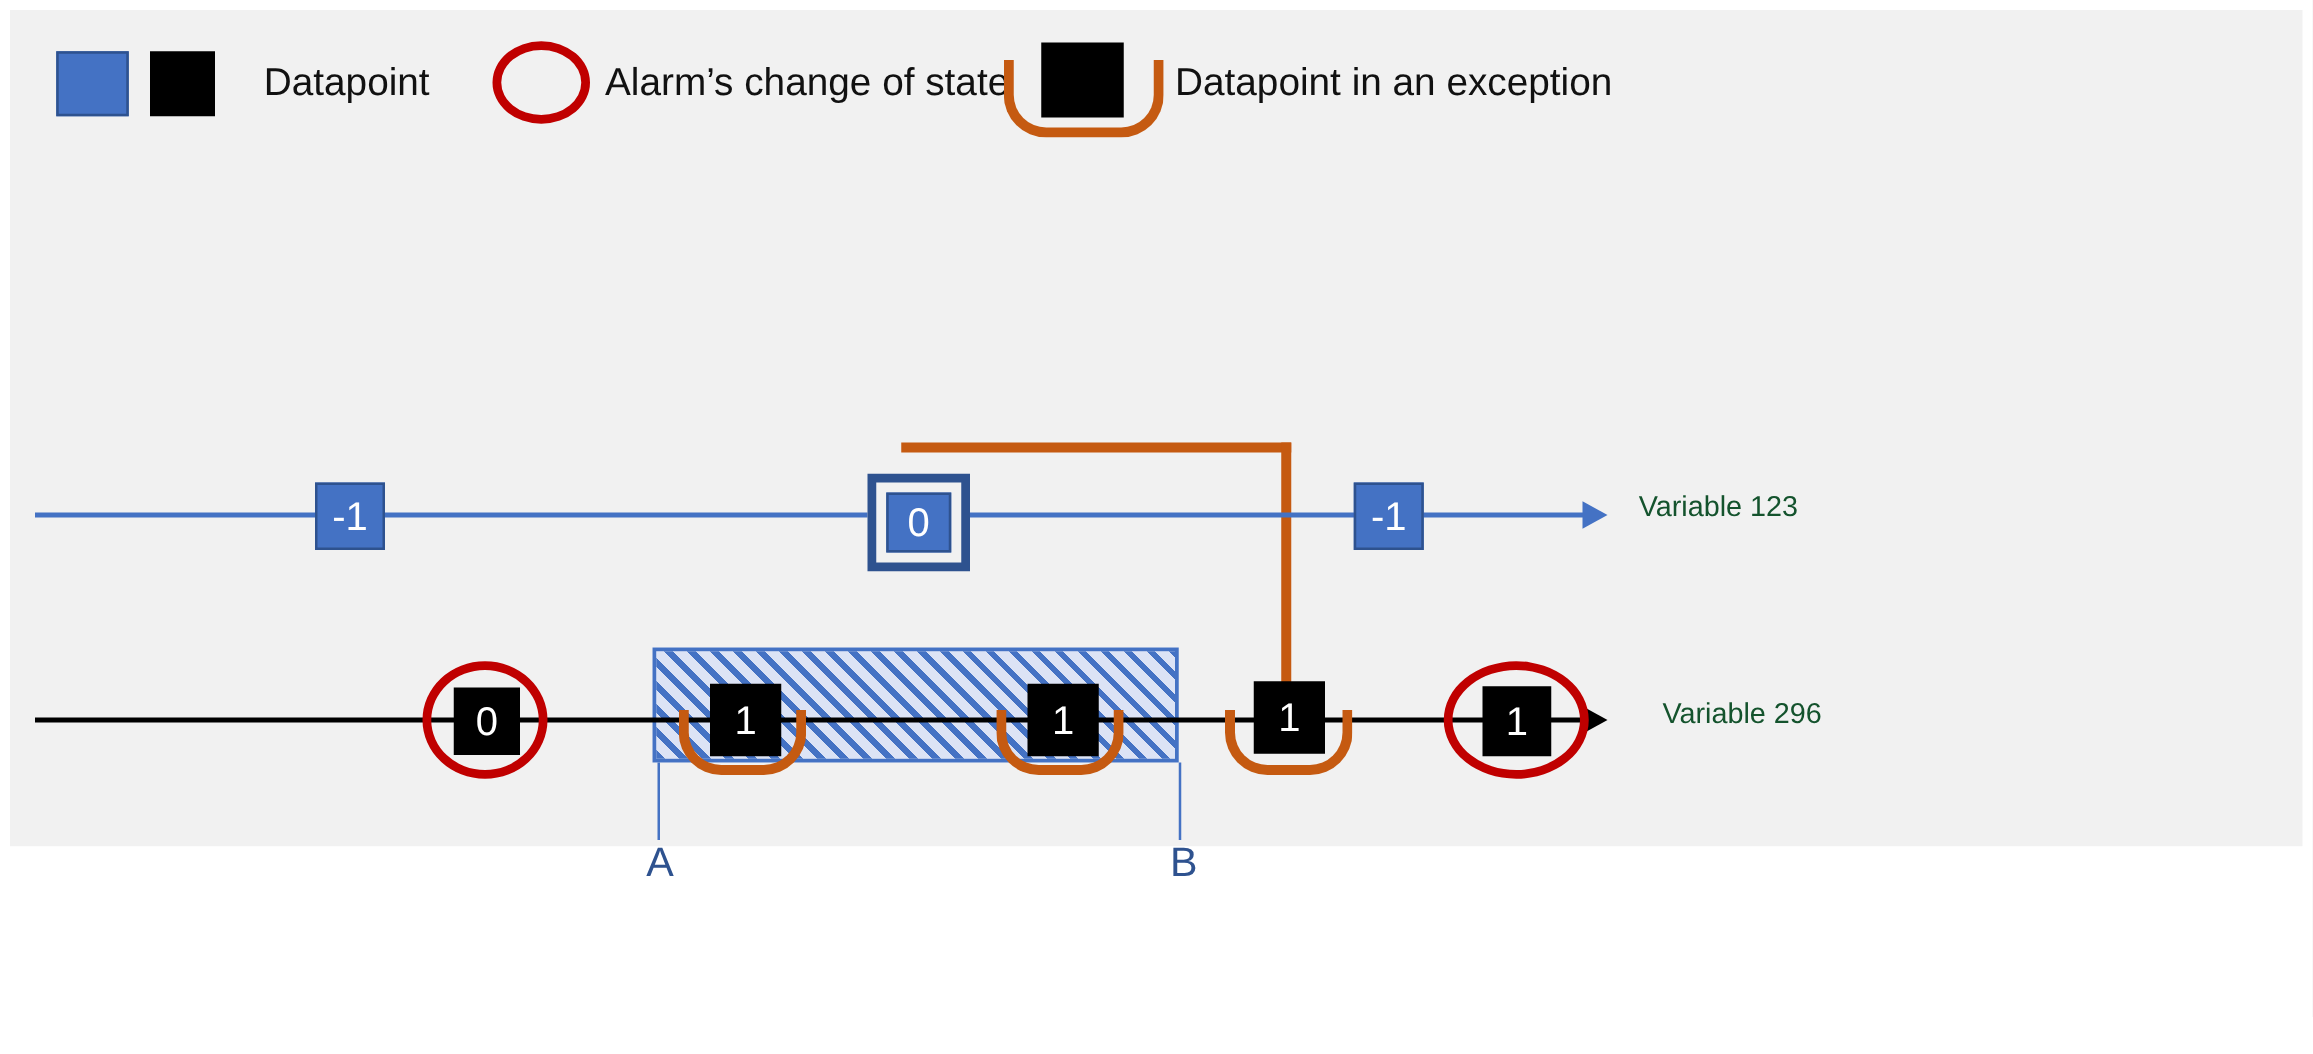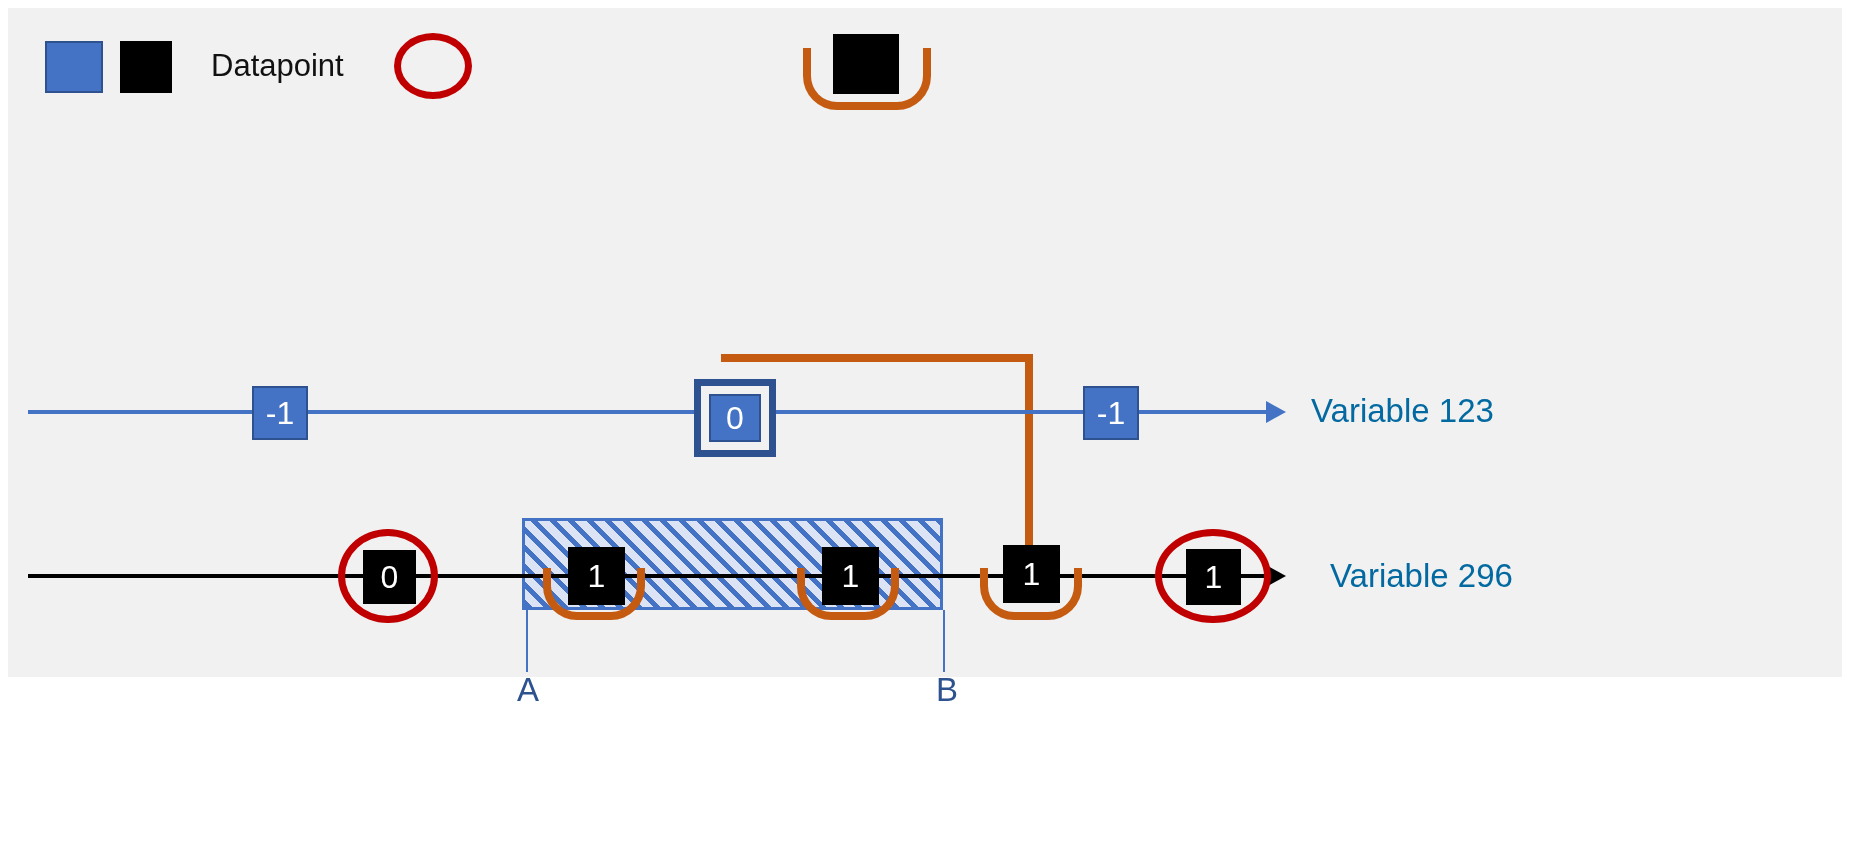--- a/index.html
+++ b/index.html
@@ -116,38 +116,40 @@
   }
   .guide-line{
     width:2px;background:#4472c4;
   }
   .guide-label{
     font-size:33px;color:#2e528f;line-height:1;
   }
 
   
   .var-label{
-    font-size:33px;color:#0369a1;white-space:nowrap;line-height:1;
+    font-size:23px;color:#14532d;white-space:nowrap;line-height:1;
   }
 </style>
 </head>
 <body>
 
 <div id="canvas">
 
   <div class="abs" style="left:0;top:0;width:1834px;height:120px;">
 
     <div class="abs legend-swatch-blue" style="left:37px;top:33px;"></div>
     <div class="abs legend-swatch-black" style="left:112px;top:33px;"></div>
     <div class="abs legend-text" style="left:203px;top:42px;">Datapoint</div>
 
     <div class="abs legend-ellipse" style="left:386px;top:25px;"></div>
+    <div class="abs legend-text" style="left:476px;top:42px;">Alarm’s change of state</div>
 
     <div class="abs exc-bracket" style="left:795px;top:40px;width:128px;height:62px;"></div>
     <div class="abs legend-swatch-black" style="left:825px;top:26px;width:66px;height:60px;"></div>
+    <div class="abs legend-text" style="left:932px;top:42px;">Datapoint in an exception</div>
   </div>
 
   <div class="abs hatch-band" style="left:514px;top:510px;width:421px;height:92px;"></div>
 
   <div class="abs guide-line" style="left:518px;top:602px;height:62px;"></div>
   <div class="abs guide-label" style="left:509px;top:665px;">A</div>
 
   <div class="abs guide-line" style="left:935px;top:602px;height:62px;"></div>
   <div class="abs guide-label" style="left:928px;top:665px;">B</div>
 

